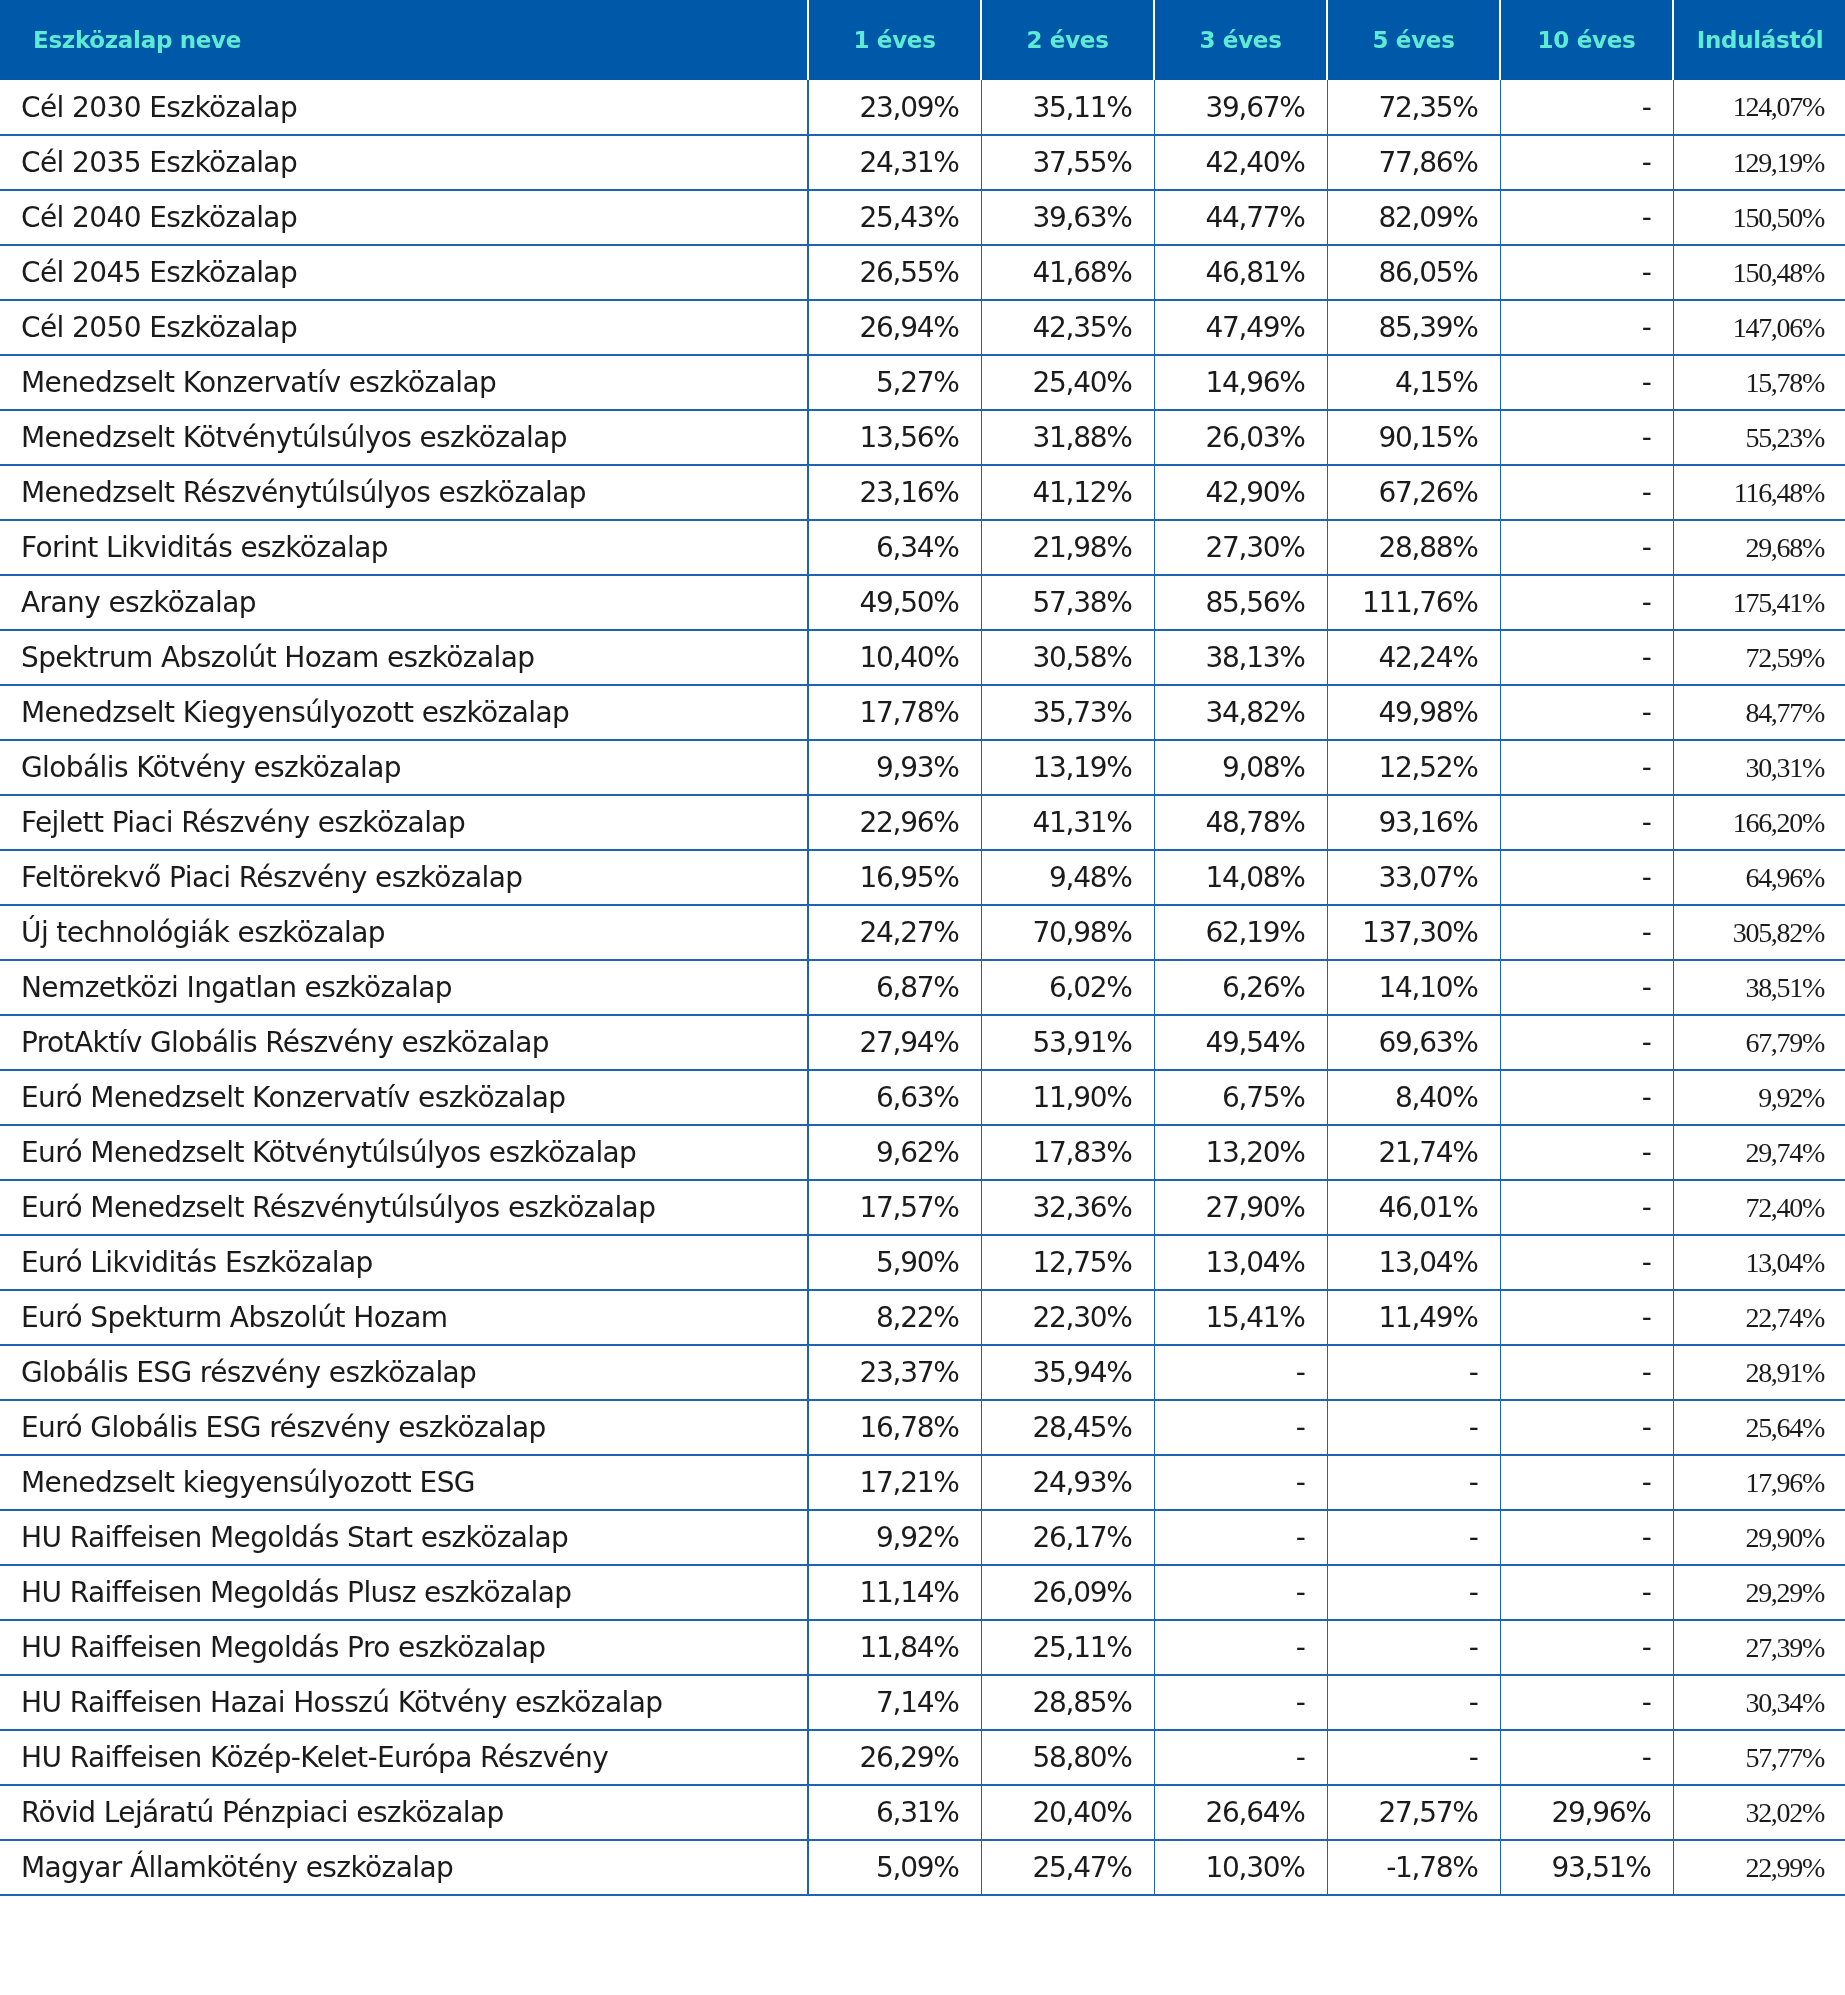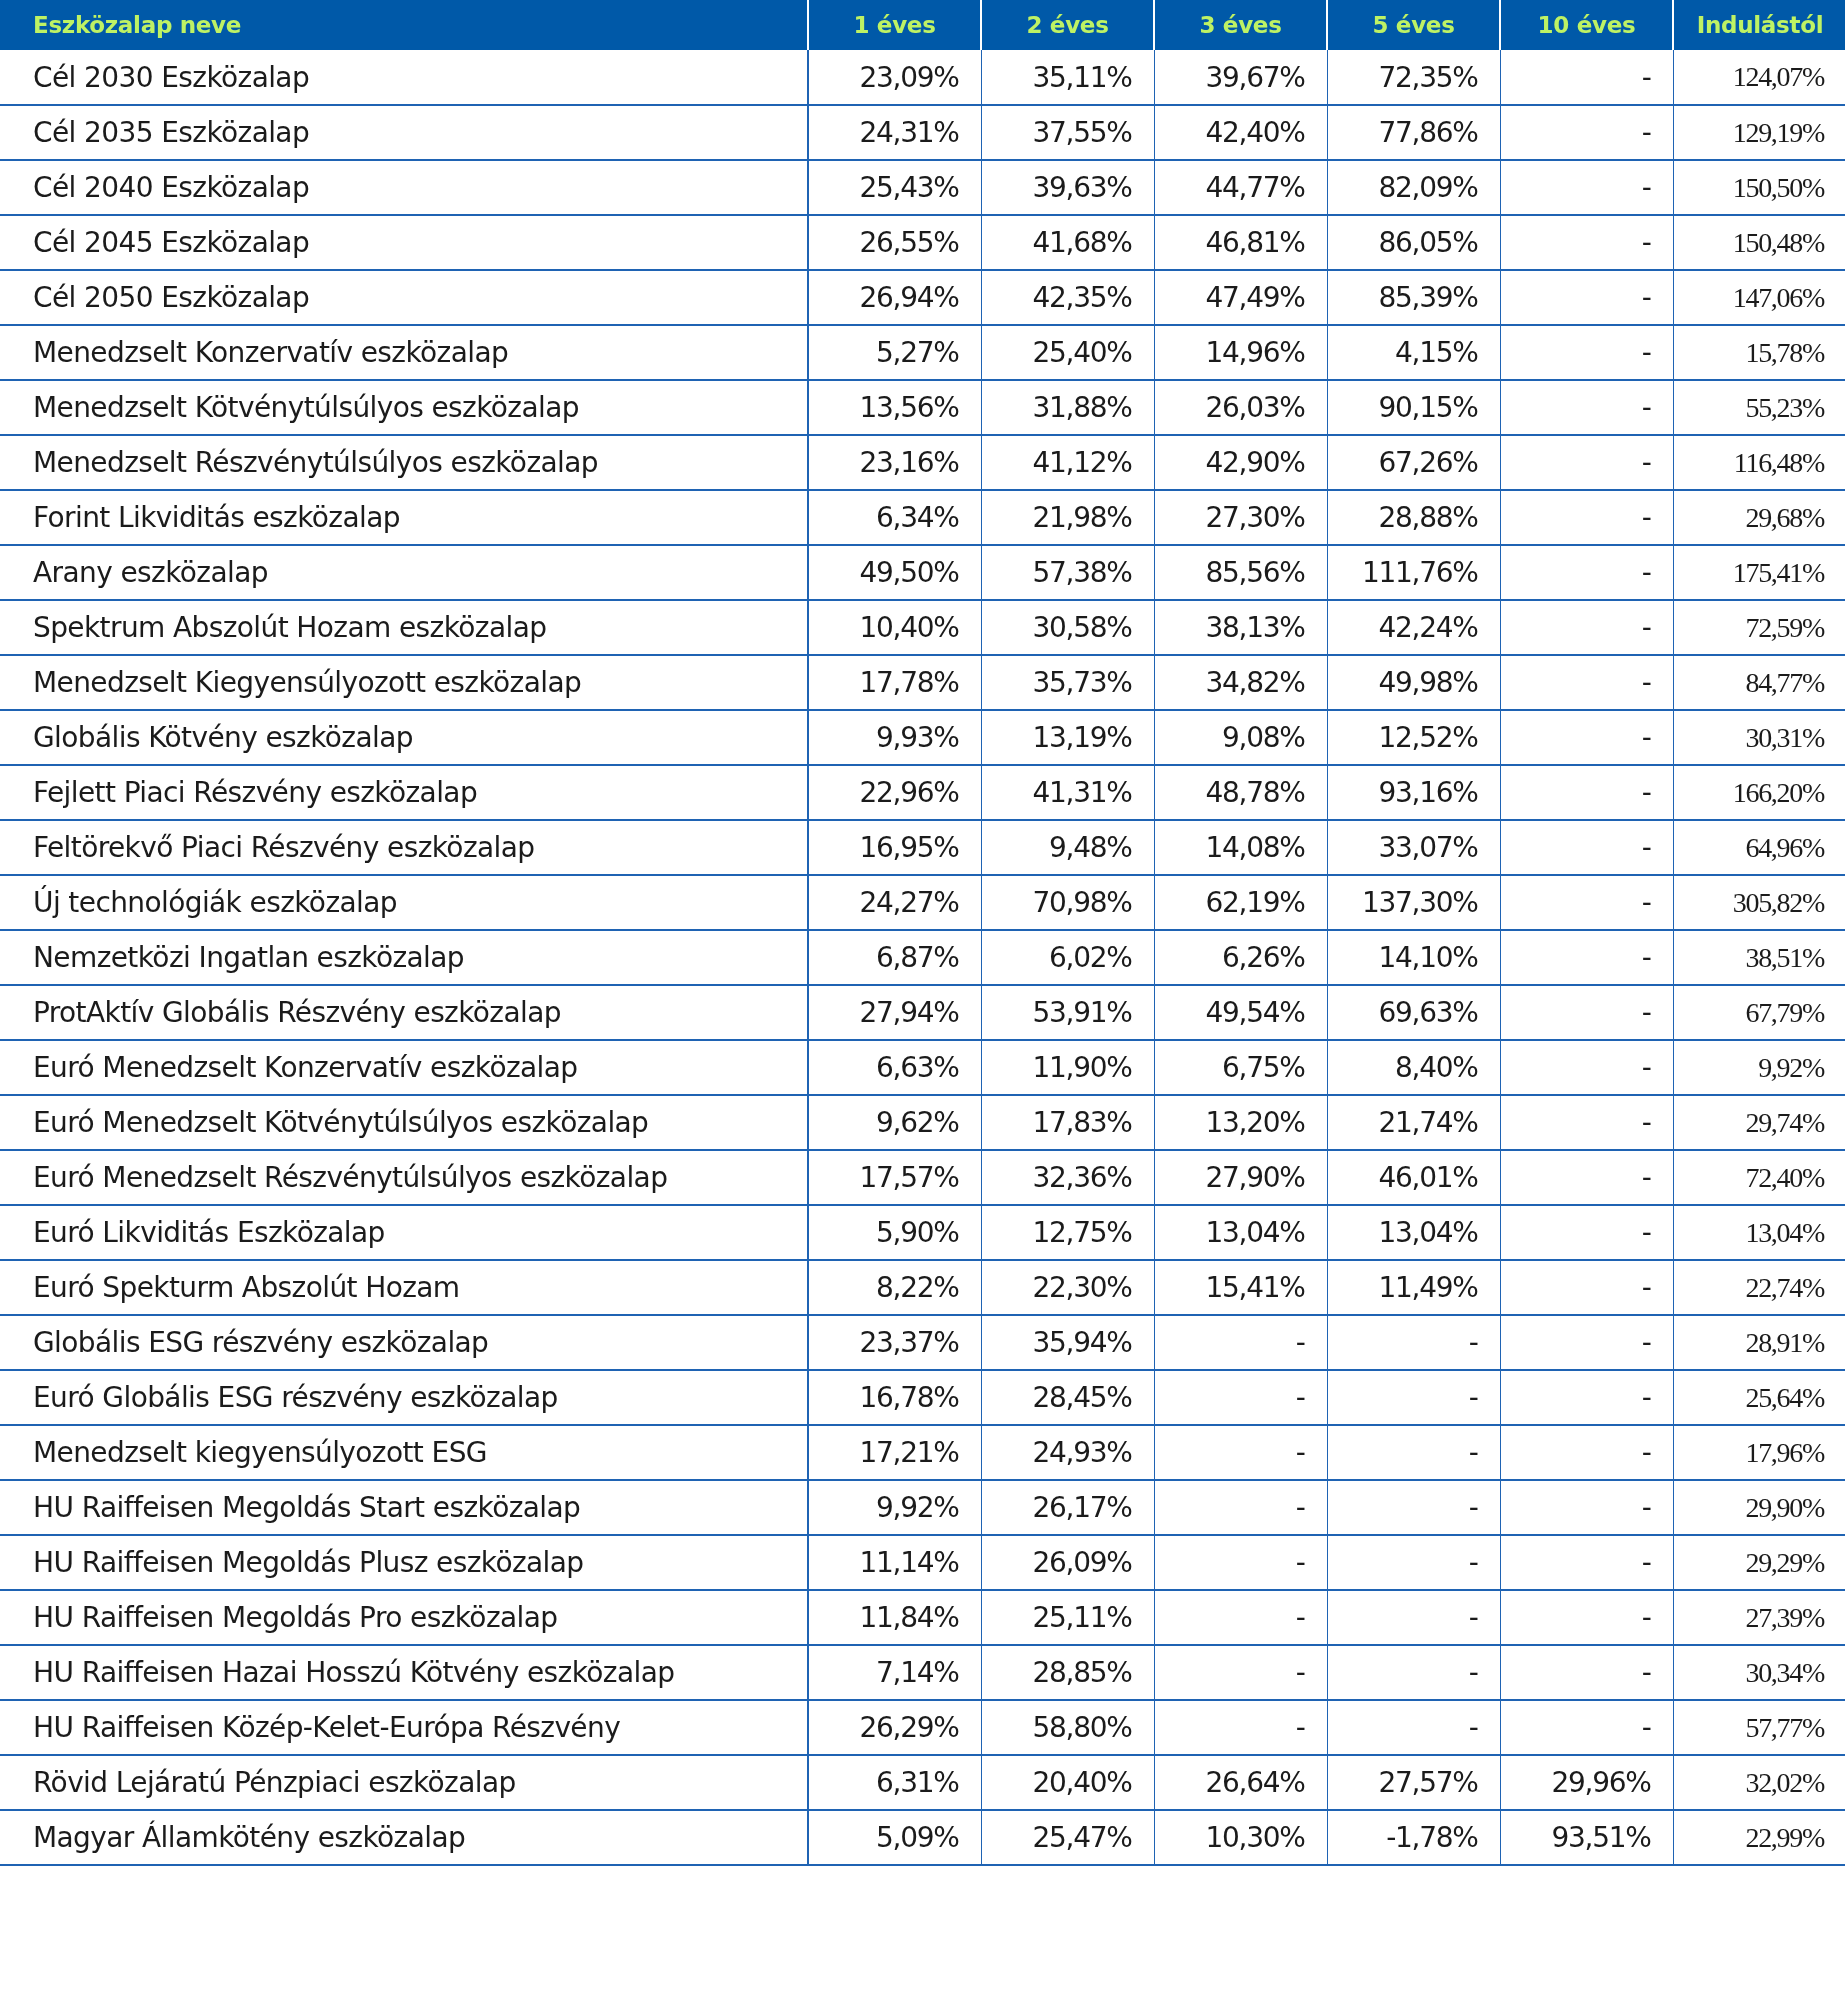--- a/index.html
+++ b/index.html
@@ -16,24 +16,24 @@
     table.returns {
       border-collapse: collapse;
       table-layout: fixed;
       width: 1846px;
     }
     col.c-name { width: 808px; }
     col.c-num { width: 173px; }
 
     thead th {
       background: #0059a8;
-      color: #bef264;
+      color: #5eead4;
       font-weight: bold;
       font-size: 23px;
-      height: 50px;
+      height: 80px;
       padding: 0;
       border-right: 2.8px solid #ffffff;
       box-sizing: border-box;
       letter-spacing: -0.3px;
     }
     thead th:last-child { border-right: none; }
     thead th.name-h {
       text-align: left;
       padding-left: 33px;
     }
@@ -48,21 +48,21 @@
       color: #1b1b1b;
       border-bottom: 2.8px solid #1f63b3;
       border-right: 1.8px solid #1f63b3;
       box-sizing: border-box;
       white-space: nowrap;
       letter-spacing: -0.6px;
     }
     tbody td:last-child { border-right: none; font-family: Liberation Serif, serif; }
     tbody td.name {
       text-align: left;
-      padding-left: 33px;
+      padding-left: 21px;
       border-right: 2.8px solid #1f63b3;
     }
     tbody td.num {
       text-align: right;
       padding-right: 22px;
       letter-spacing: -1.3px;
     }
   </style>
 </head>
 <body>

